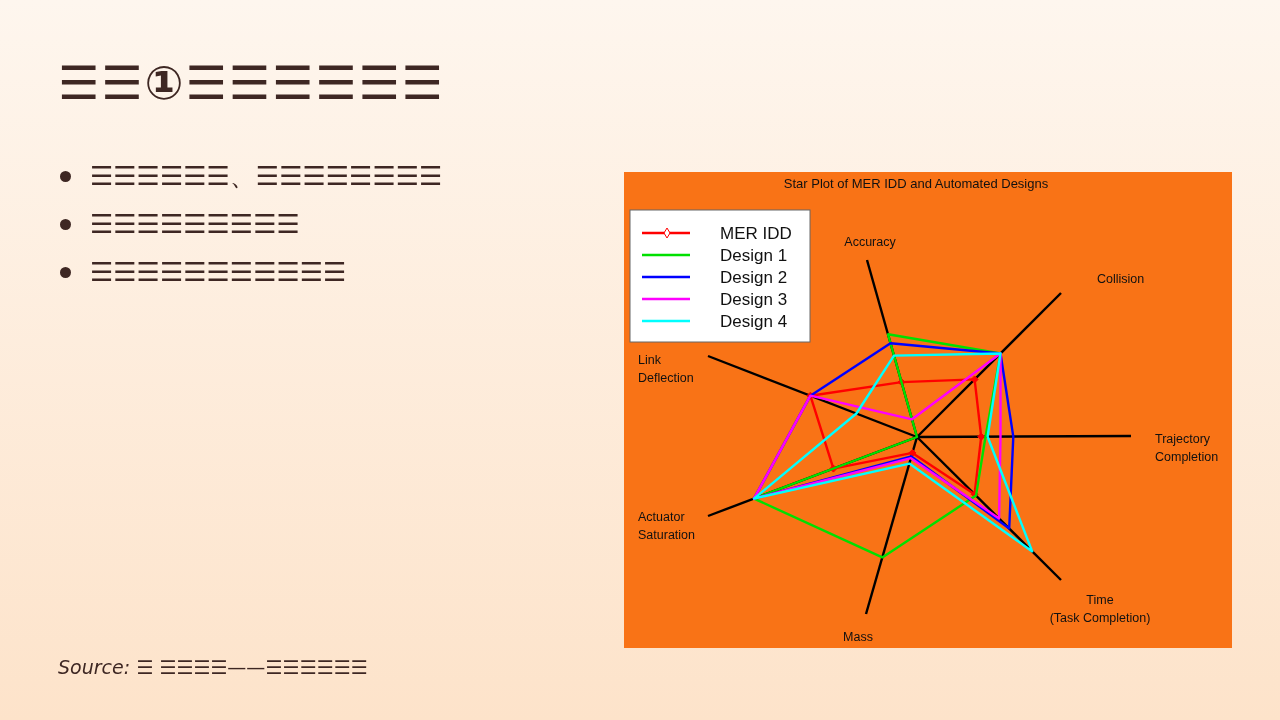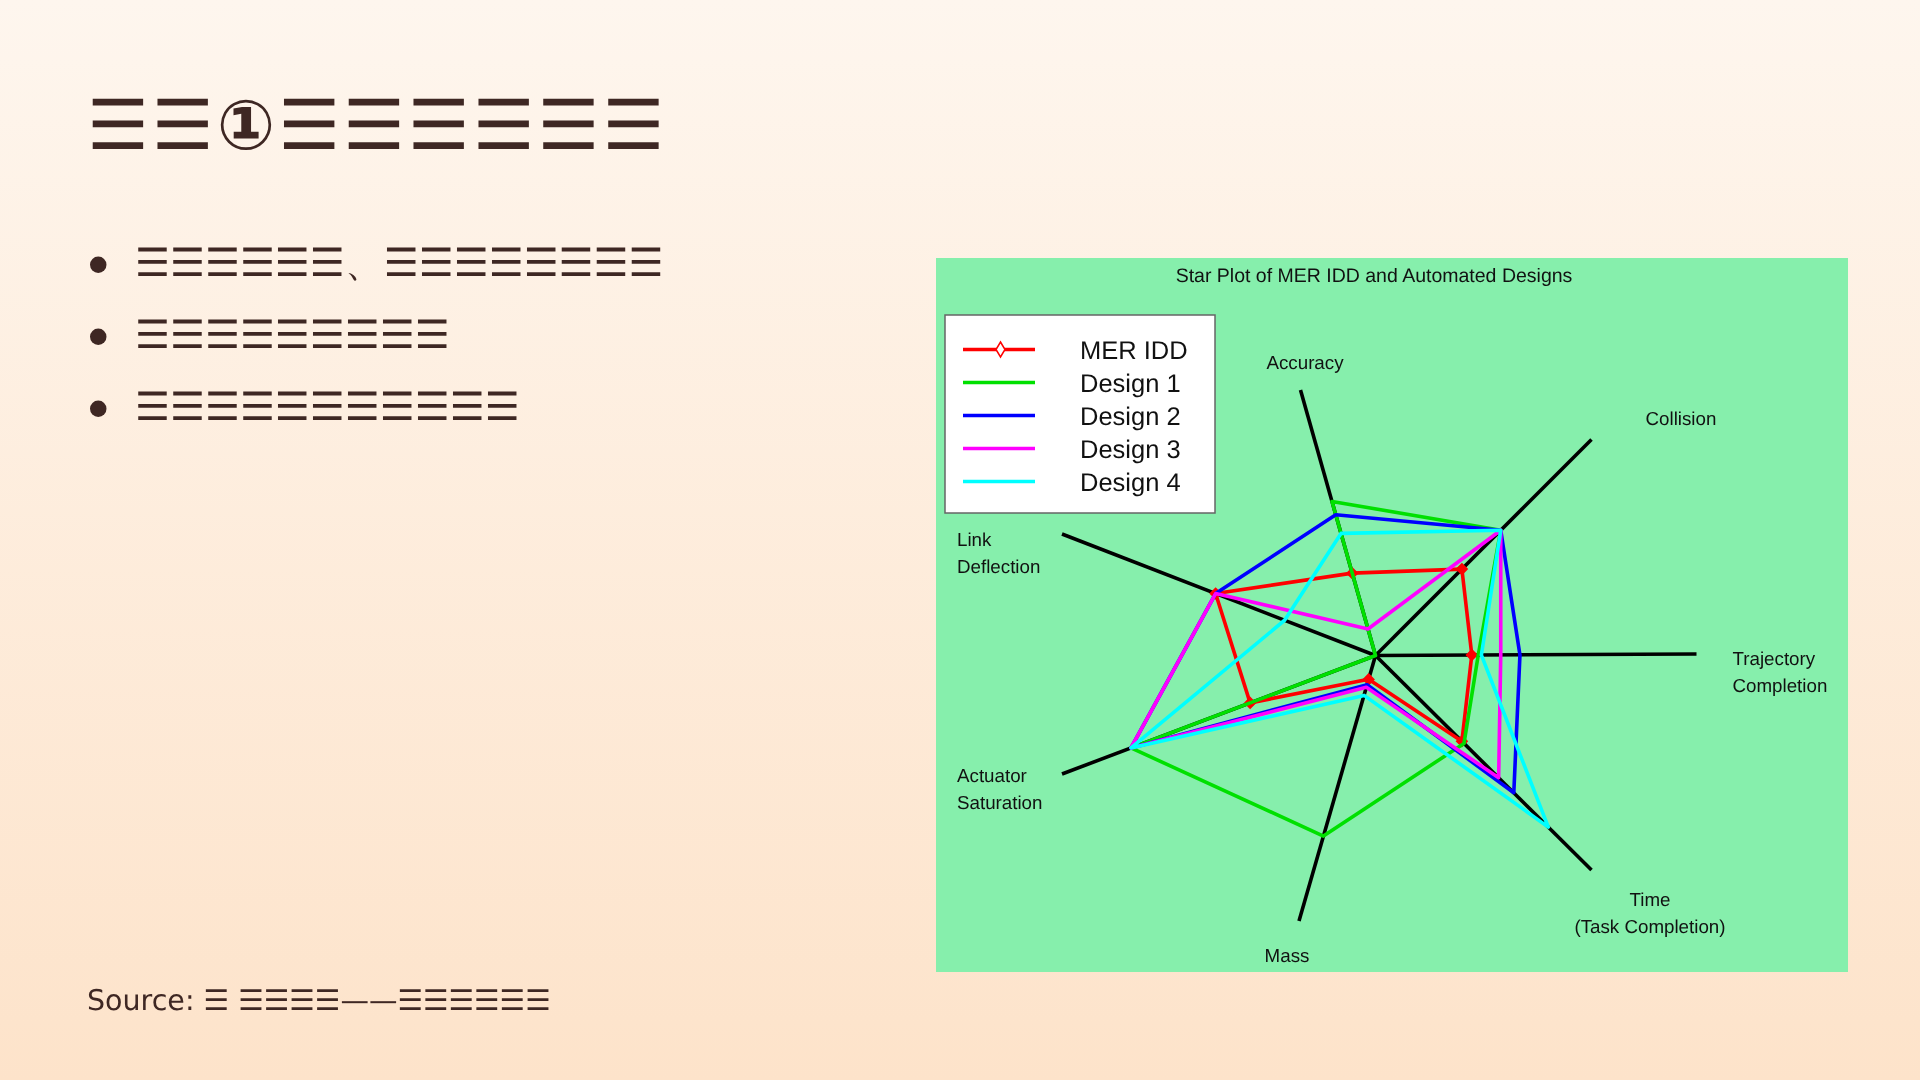--- a/index.html
+++ b/index.html
@@ -19,23 +19,23 @@
     position: relative; padding-left: 32px; height: 48px; line-height: 48px;
     font-size: 26px; white-space: nowrap; color: #3E2723;
   }
   .bullets li .dot {
     position: absolute; left: 2px; top: 19px; width: 11px; height: 11px;
     border-radius: 50%; background: #3E2723;
   }
   .source {
     position: absolute; left: 58px; top: 656px; font-size: 19px; color: #3E2723; white-space: nowrap;
   }
-  .source .label { }
+  .source .label { font-style: italic; }
   .chart-wrap {
-    position: absolute; left: 624px; top: 172px; width: 608px; height: 476px; background: #86efac;
+    position: absolute; left: 624px; top: 172px; width: 608px; height: 476px; background: #f97316;
   }
   svg text { font-family: "Liberation Sans", sans-serif; fill: #111; }
 </style>
 </head>
 <body>
 
 <div class="title">☰☰①☰☰☰☰☰☰</div>
 
 <ul class="bullets">
   <li><span class="dot"></span><span>☰☰☰☰☰☰、☰☰☰☰☰☰☰☰</span></li>

